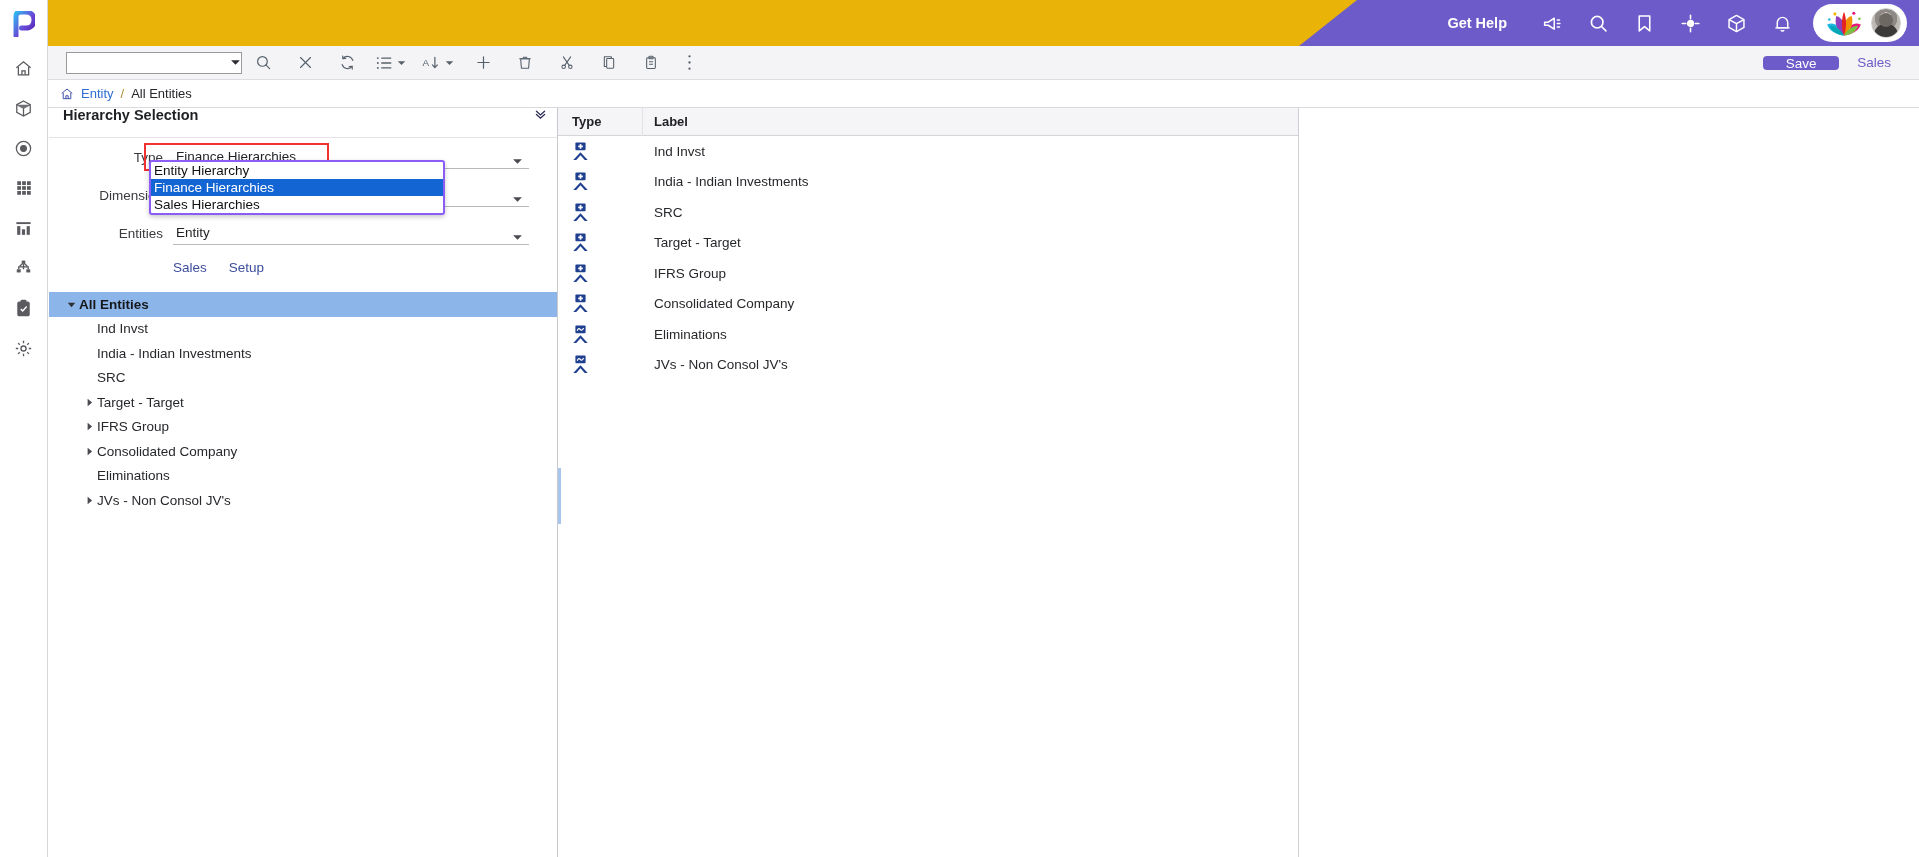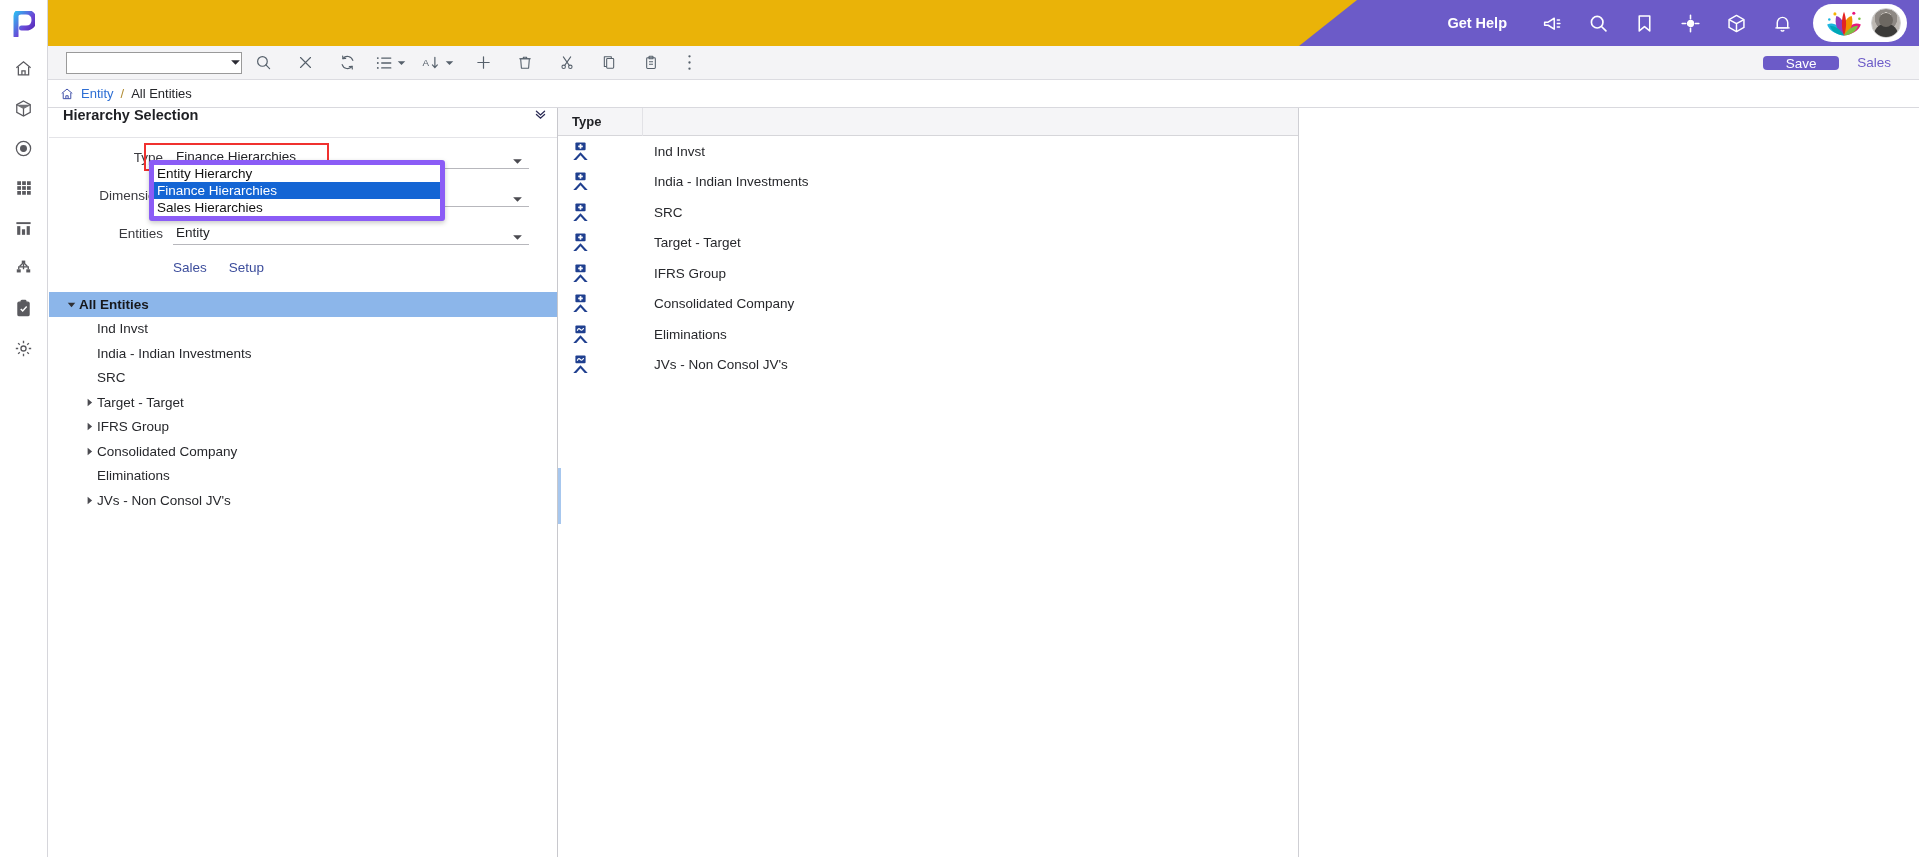--- a/index.html
+++ b/index.html
@@ -162,21 +162,21 @@
   }
 
   .links-row {
     display: flex; align-items: center; height: 30px; padding-left: 124px; gap: 22px;
   }
   .link { color: #3c4d9c; font-size: 13.5px; cursor: pointer; }
 
   
   .dropdown {
     position: absolute; left: 149px; top: 160px; width: 296px;
-    background: #ffffff; border: 5px solid #8b5cf6;
+    background: #ffffff; border: 2px solid #8b5cf6;
     border-radius: 3px; box-shadow: 0 2px 5px rgba(0,0,0,.22);
     z-index: 60; padding: 0;
   }
   .dd-item {
     height: 17px; line-height: 17px; font-size: 13.5px; color: #111111;
     padding-left: 3px; cursor: pointer; white-space: nowrap;
   }
   .dd-item.selected { background: #1465d4; color: #ffffff; }
 
   
@@ -596,20 +596,21 @@
 
   <div class="dropdown" id="dropdown-host">
       <div class="dd-item">Entity Hierarchy</div>
       <div class="dd-item selected">Finance Hierarchies</div>
       <div class="dd-item">Sales Hierarchies</div>
     </div>
 
   <div class="grid-panel">
     <div class="grid-head">
       <span class="col-type">Type</span>
+      <span class="col-label">Label</span>
     </div>
     <div id="grid-host">
         <div class="grid-row">
           <span class="cell-type">
             <svg class="node-icon" viewBox="0 0 20 22">
               <rect x="4" y="0.5" width="12" height="9" rx="1.2" fill="#1f3f8f"></rect>
               <rect x="9" y="2.3" width="2" height="5.4" fill="#ffffff"></rect>
               <rect x="7.3" y="4" width="5.4" height="2" fill="#ffffff"></rect>
               <path d="M10 12 L18.5 21 L15 21 L10 15.5 L5 21 L1.5 21 Z" fill="#1f3f8f"></path>
             </svg>

